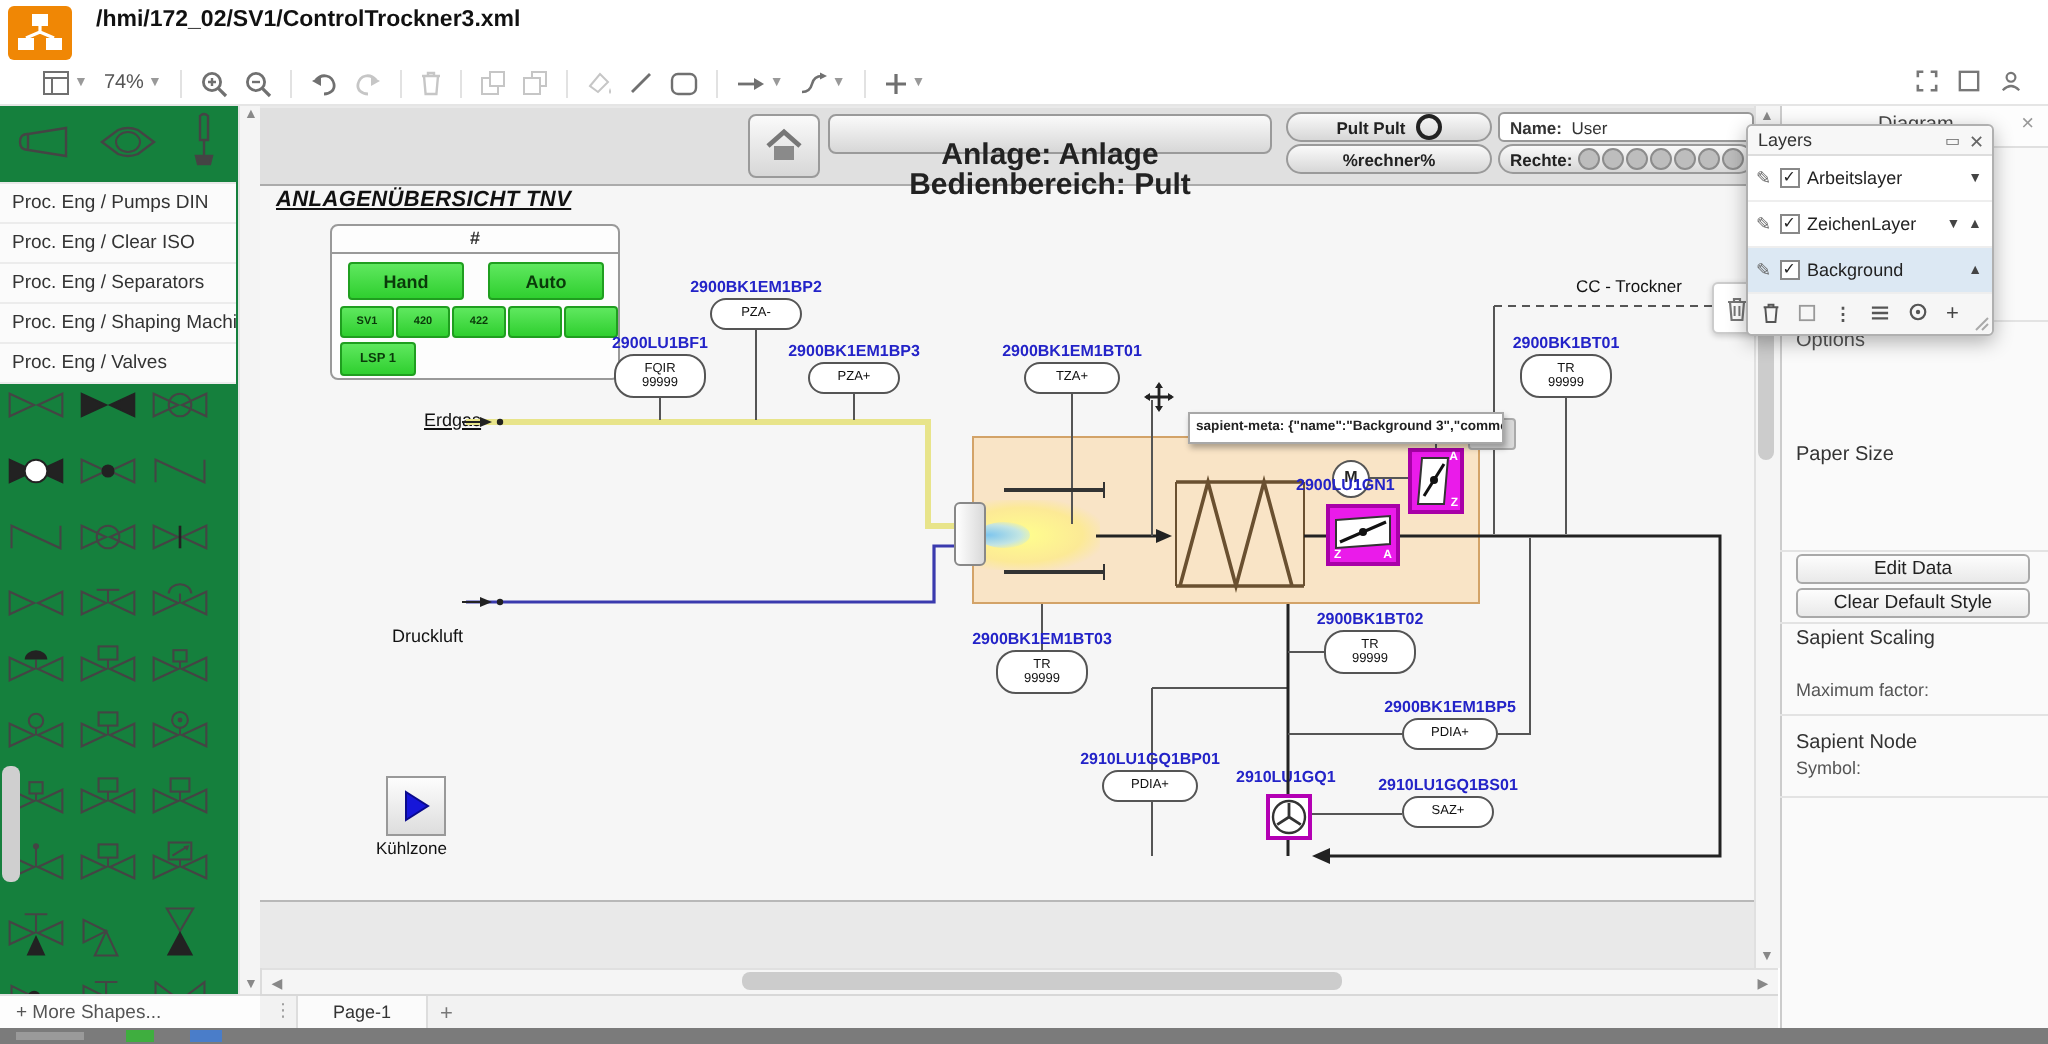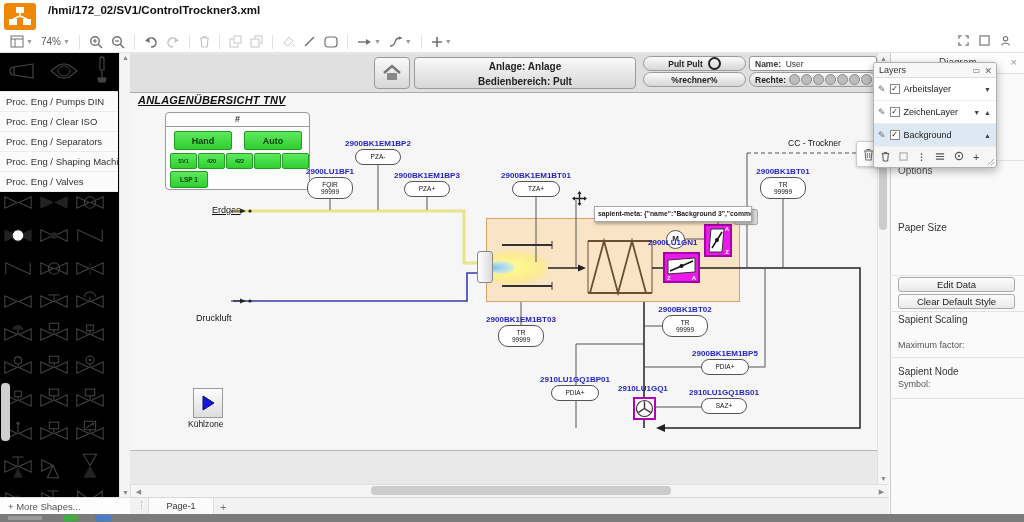--- a/index.html
+++ b/index.html
@@ -6,29 +6,29 @@
   body{width:1024px;height:522px;overflow:hidden;font-family:"Liberation Sans",sans-serif;background:#fff;}
   .ab{position:absolute;}
   #app{position:relative;width:1024px;height:522px;background:#fff;overflow:hidden;font-size:11px;color:#333;}
   
   #titlebar{left:0;top:0;width:1024px;height:31px;background:#fff;}
   #logo{left:4px;top:3px;width:32px;height:27px;background:#f08705;border-radius:3px;}
   #doc-title{left:48px;top:4px;font-size:11.5px;font-weight:bold;color:#111;}
   #menubar{left:48px;top:19px;font-size:10.5px;color:#444;}
   #menubar span{margin-right:11px;cursor:default;}
   
-  #toolbar{left:0;top:31px;width:1024px;height:22px;background:#fff;border-bottom:1px solid #e5e5e5;display:flex;align-items:center;padding-left:6px;box-sizing:border-box;}
+  #toolbar{left:0;top:31px;width:1024px;height:22px;background:#fff;border-bottom:1px solid #e5e5e5;display:flex;align-items:center;padding-left:17px;box-sizing:border-box;}
   .tb{display:inline-flex;align-items:center;margin:0 4px;color:#707070;font-size:13px;height:18px;}
   .tb.dis{color:#c6c6c6;}
   .tb .caret{font-size:7px;margin-left:2px;color:#999;}
   .tbsep{width:1px;height:14px;background:#e2e2e2;margin:0 5px;}
   .tb svg{display:block;}
   #tr-icons{left:958px;top:35px;display:flex;gap:10px;color:#777;}
   
-  #sidebar{left:0;top:53px;width:130px;height:444px;background:#000000;border-right:1px solid #dcdcdc;overflow:hidden;}
+  #sidebar{left:0;top:53px;width:130px;height:444px;background:#15803d;border-right:1px solid #dcdcdc;overflow:hidden;}
   #previews{position:absolute;left:0;top:0;width:118px;height:38px;border-bottom:1px solid #e8e8e8;display:flex;align-items:center;justify-content:space-around;}
   .cat{position:relative;height:19px;line-height:19px;padding-left:6px;font-size:9.5px;color:#333;border-bottom:1px solid #ececec;background:#fbfbfb;cursor:pointer;white-space:nowrap;}
   #valvegrid{position:absolute;left:0;top:133px;width:118px;}
   .vrow{display:flex;}
   .vcell{width:36px;height:33px;display:flex;align-items:center;justify-content:center;}
   #side-sb{left:119px;top:0px;width:11px;height:444px;background:#f4f4f4;border-left:1px solid #e4e4e4;}
   #side-thumb{left:1px;top:330px;width:9px;height:58px;background:#cfcfcf;border-radius:4px;}
   .sb-arrow{position:absolute;left:0;width:11px;font-size:7px;color:#888;text-align:center;}
   #more-shapes{left:0;top:497px;width:130px;height:18px;background:#fdfdfd;border-top:1px solid #e0e0e0;font-size:9.5px;color:#555;line-height:18px;padding-left:8px;box-sizing:border-box;}
   
@@ -449,21 +449,21 @@
     <div id="page"></div>
     <div id="band"></div>
   </div>
 
   <div class="ab hmibtn" style="left:374px;top:57px;width:36px;height:32px;z-index:5;display:flex;align-items:center;justify-content:center;">
     <svg width="20" height="18" viewBox="0 0 20 18">
         <path d="M2 9 L10 2 L18 9" stroke="#777" stroke-width="2.4" fill="none"></path>
         <rect x="5" y="9" width="10" height="7" fill="#8a8a8a"></rect>
       </svg>
   </div>
-  <div class="ab hmibtn" style="left:414px;top:57px;width:222px;height:32px;z-index:5;text-align:center;font-size:10px;font-weight:bold;color:#222;line-height:15px;padding-top:1px;">
+  <div class="ab hmibtn" style="left:414px;top:57px;width:222px;height:20px;z-index:5;text-align:center;font-size:15px;font-weight:bold;color:#222;line-height:15px;padding-top:12px;">
     <div>Anlage: Anlage</div>
     <div>Bedienbereich: Pult</div>
   </div>
   <div class="ab hmibtn pill" style="left:643px;top:56px;width:103px;height:15px;z-index:5;">
     <span>Pult Pult</span>
     <span style="display:inline-block;width:9px;height:9px;border:2.5px solid #222;border-radius:50%;margin-left:5px;"></span>
   </div>
   <div class="ab hmibtn pill" style="left:643px;top:72px;width:103px;height:15px;z-index:5;">
     <span>%rechner%</span>
   </div>

